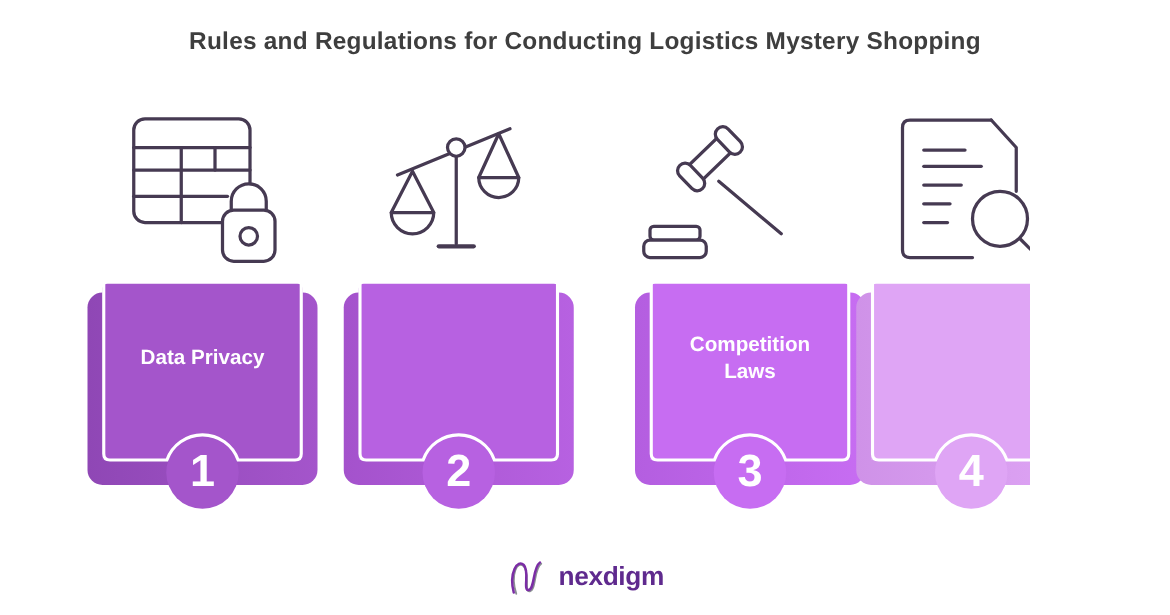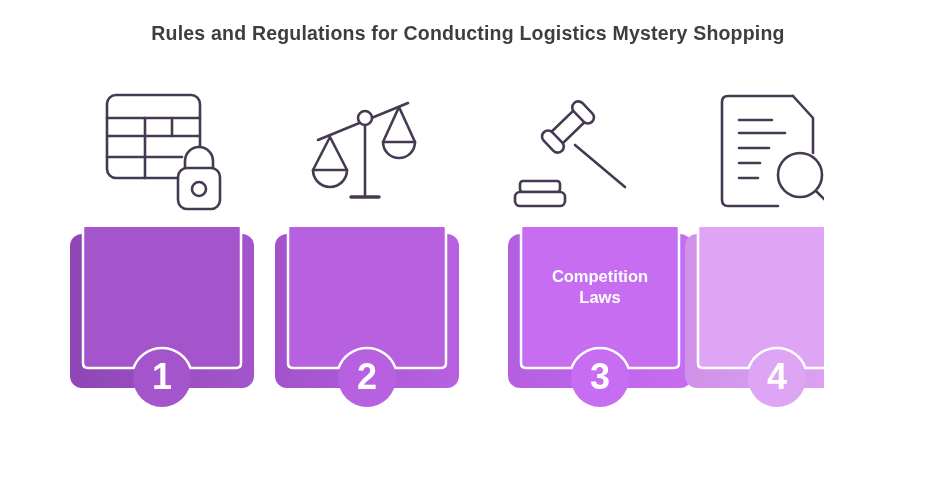--- a/index.html
+++ b/index.html
@@ -107,20 +107,21 @@
   </div>
 
   <div>
     <div class="card" style="left: 70px; --base: #a455cb; --shade: #8f47b5;">
       <div class="frame"></div>
       <div class="panel"></div>
       <svg class="overlay" viewBox="0 0 184 190">
         <circle class="numc" cx="92" cy="151" r="29" fill="#a455cb"></circle>
         <path class="wb" d="M13 0 V136 Q13 141 18 141 H63.5 A30.25 30.25 0 0 1 120.5 141 H166 Q171 141 171 136 V0"></path>
       </svg>
+      <div class="label">Data Privacy</div>
       <div class="num">1</div>
     </div>
 
     <div class="card" style="left: 275px; --base: #b761e1; --shade: #a452cc;">
       <div class="frame"></div>
       <div class="panel"></div>
       <svg class="overlay" viewBox="0 0 184 190">
         <circle class="numc" cx="92" cy="151" r="29" fill="#b761e1"></circle>
         <path class="wb" d="M13 0 V136 Q13 141 18 141 H63.5 A30.25 30.25 0 0 1 120.5 141 H166 Q171 141 171 136 V0"></path>
       </svg>
@@ -142,14 +143,23 @@
       <div class="frame"></div>
       <div class="panel"></div>
       <svg class="overlay" viewBox="0 0 184 190">
         <circle class="numc" cx="92" cy="151" r="29" fill="#dfa5f5"></circle>
         <path class="wb" d="M13 0 V136 Q13 141 18 141 H63.5 A30.25 30.25 0 0 1 120.5 141 H166 Q171 141 171 136 V0"></path>
       </svg>
       <div class="num">4</div>
     </div>
   </div>
 
+  <div class="footer">
+    <span class="logo-mark">
+      <svg viewBox="0 0 34 34">
+        <path d="M8 30 C 3 14 9 3 14 8 C 19 13 14 29 19 28 C 24 27 22 10 28 6" fill="none" stroke="#8b8f94" stroke-width="1.5" stroke-linecap="round"></path>
+        <path d="M6 29 C 2 13 9 2 14 7 C 19 12 13 28 18 27 C 23 26 21 9 27 5" fill="none" stroke="#7b2da5" stroke-width="2" stroke-linecap="round"></path>
+      </svg>
+    </span>
+    <span class="logo-text" style="color: rgb(95, 42, 142);">nexdigm</span>
+  </div>
 
 </div>
 
 </body></html>

